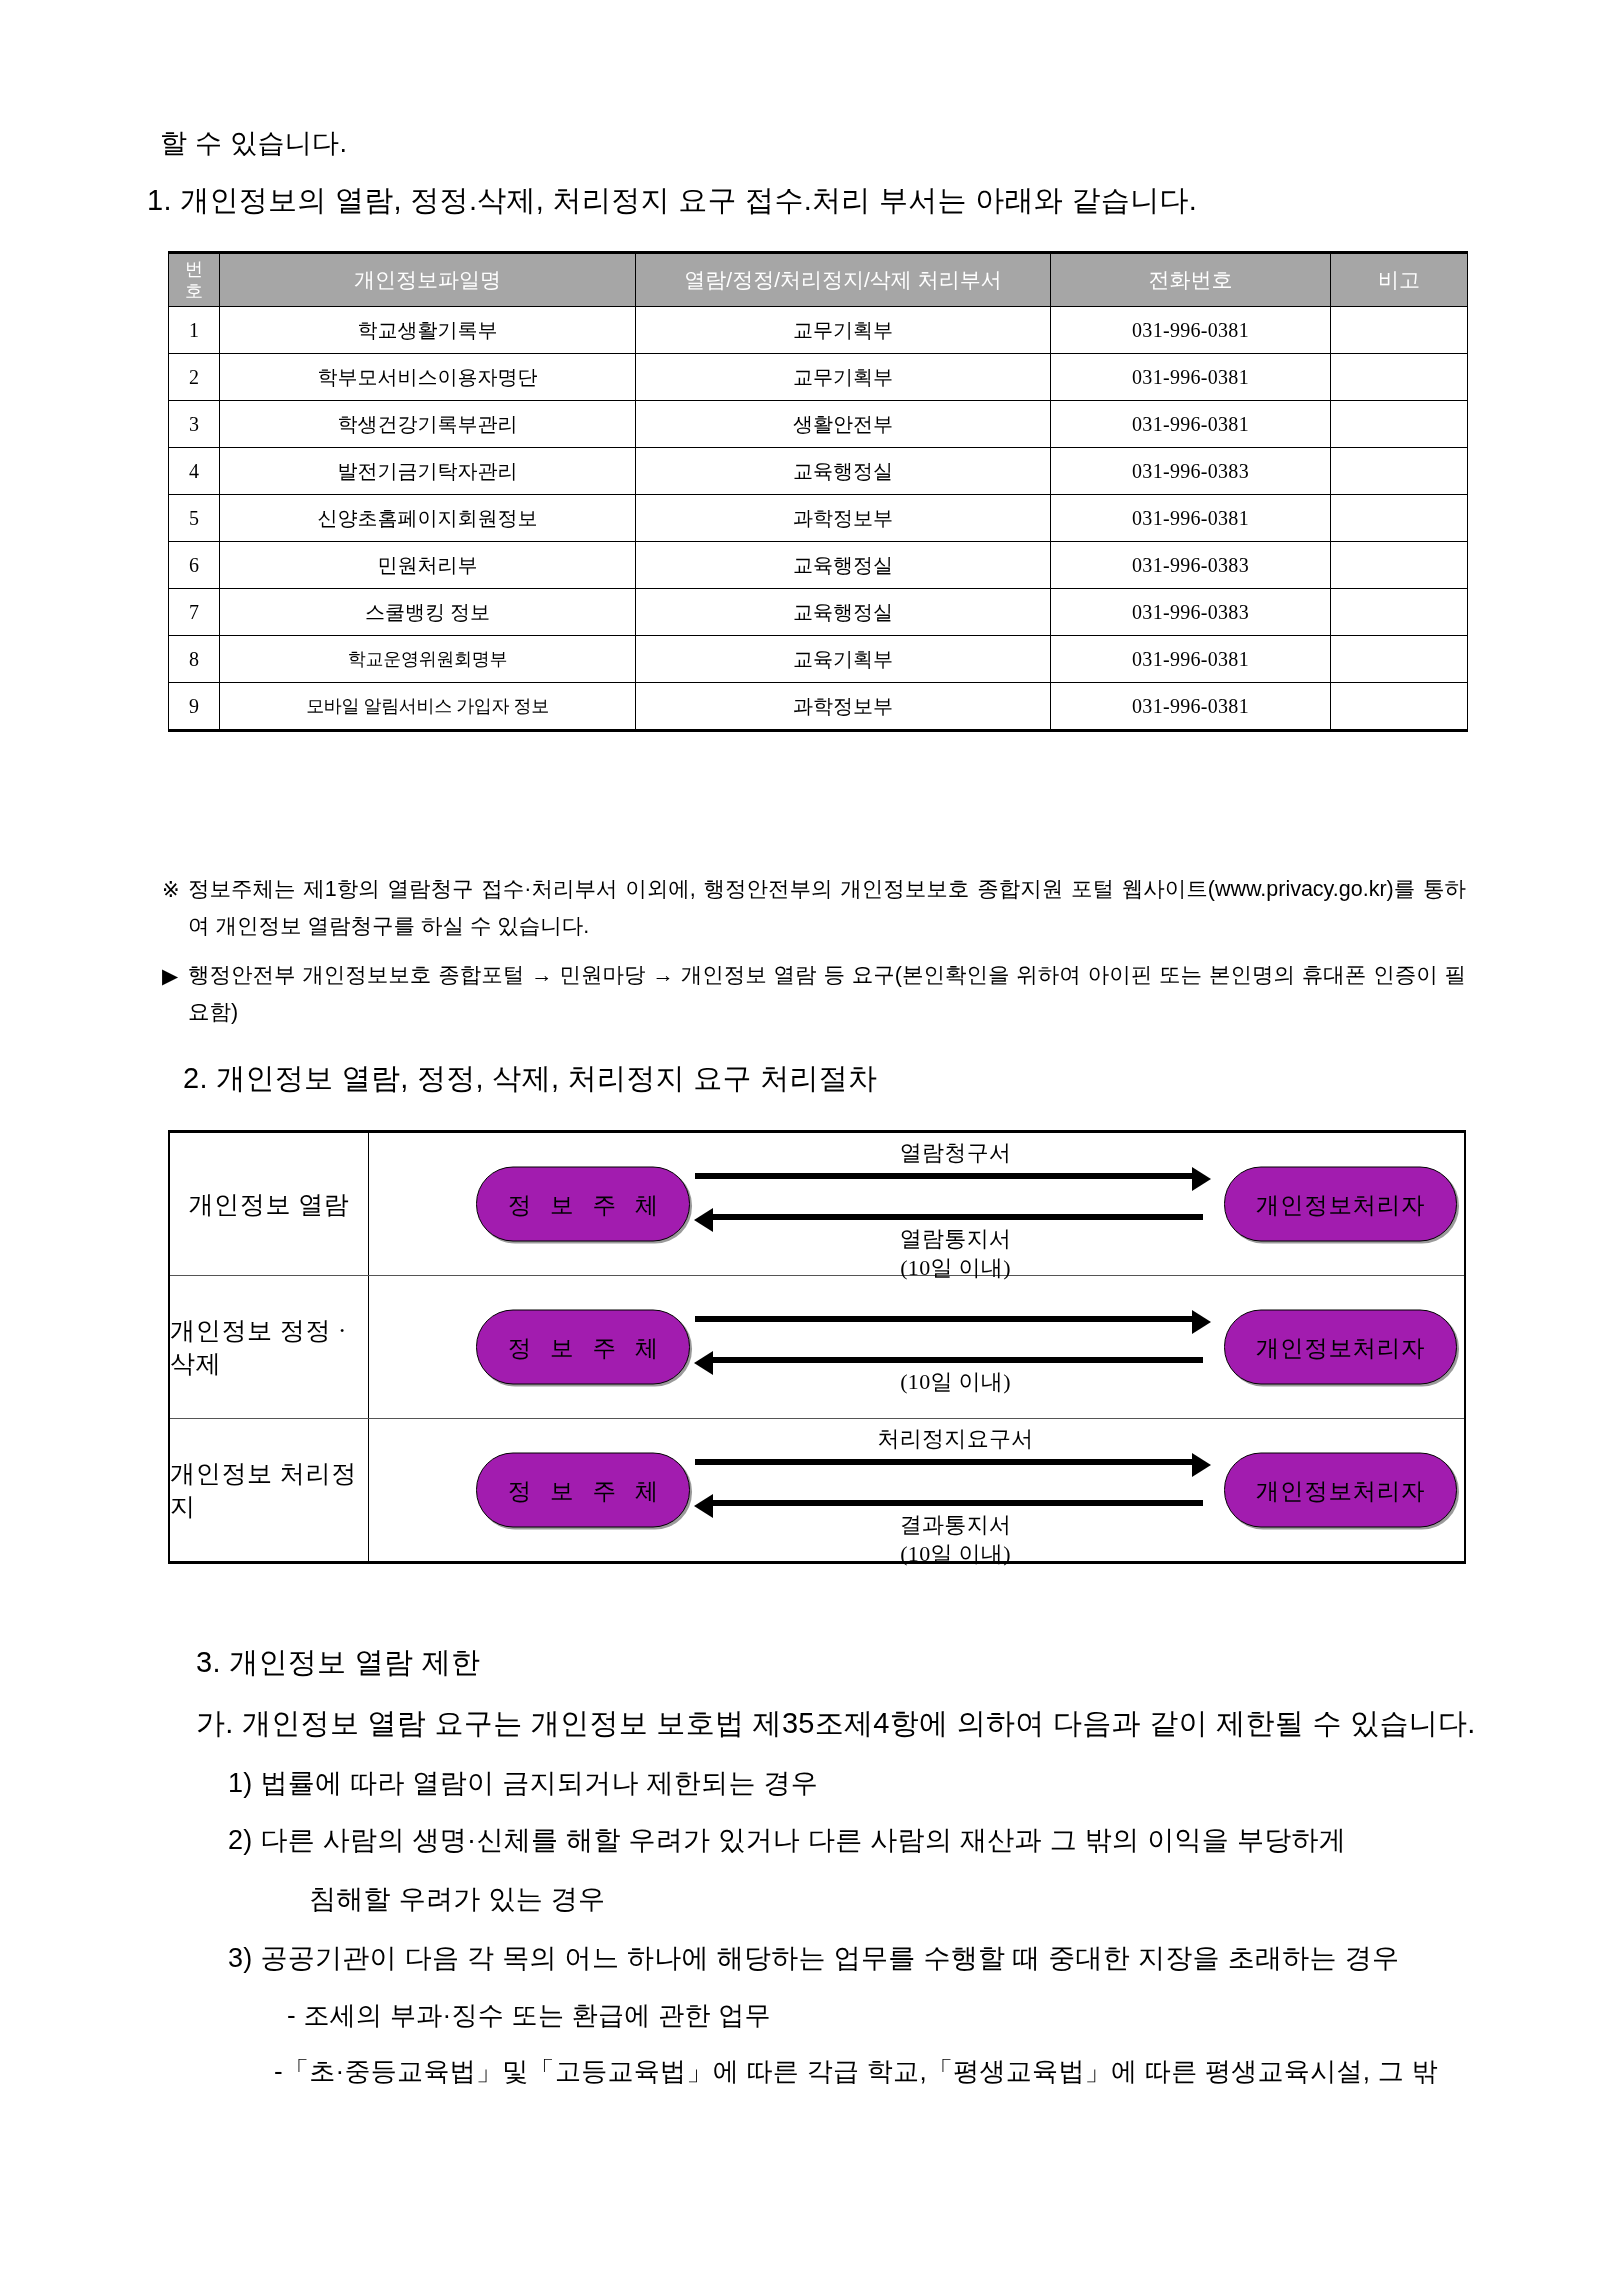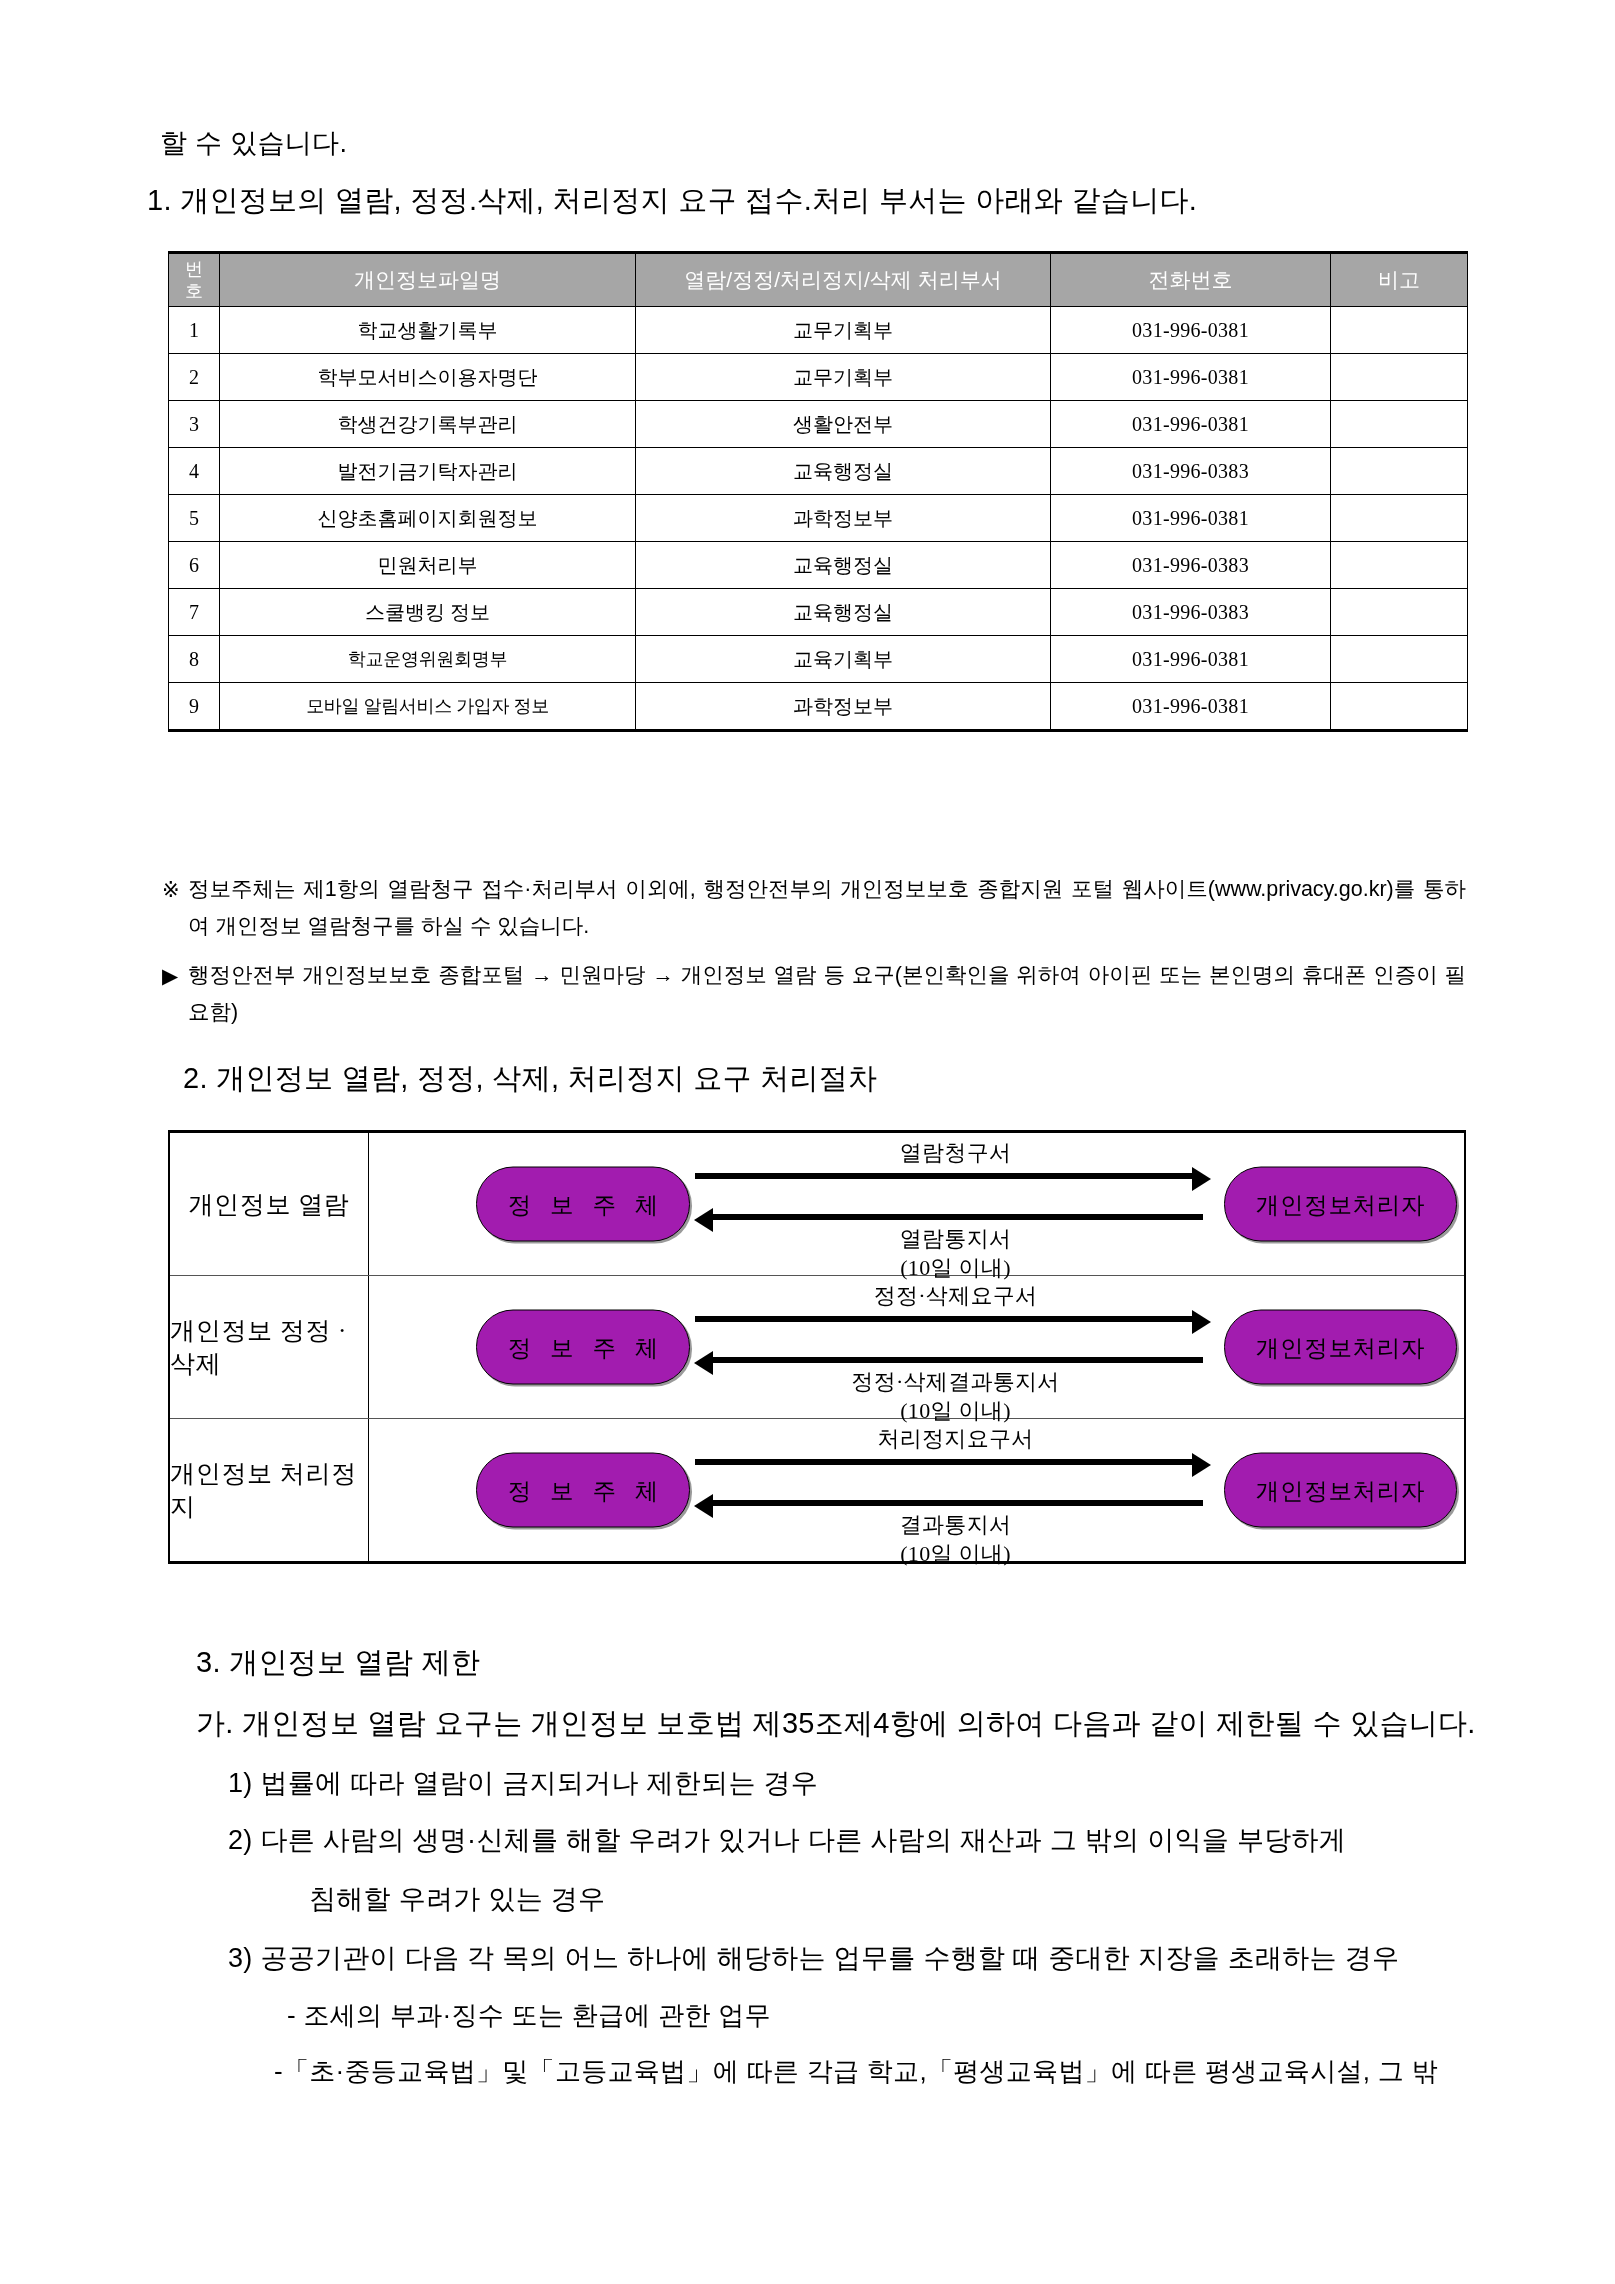--- a/index.html
+++ b/index.html
@@ -355,23 +355,21 @@
         <div class="node subject">정 보 주 체</div>
         <div class="node handler">개인정보처리자</div>
         <div class="arr-top">
           <div class="arrow-line"></div>
           <div class="arrow-head right"></div>
         </div>
         <div class="arr-bot">
           <div class="arrow-line"></div>
           <div class="arrow-head left"></div>
         </div>
-        <div class="arr-caption cap-top">정정·삭제요구서</div>
         <div class="arr-caption cap-bot">
-          <div>정정·삭제결과통지서</div>
           <div>(10일 이내)</div>
         </div>
       </div>
     </div>
 
     <div class="diag-row last">
       <div class="diag-label">개인정보 처리정지</div>
       <div class="diag-body">
         <div class="node subject">정 보 주 체</div>
         <div class="node handler">개인정보처리자</div>

